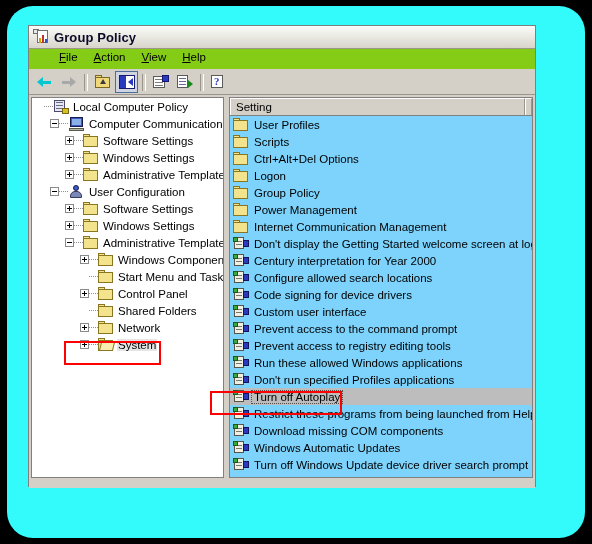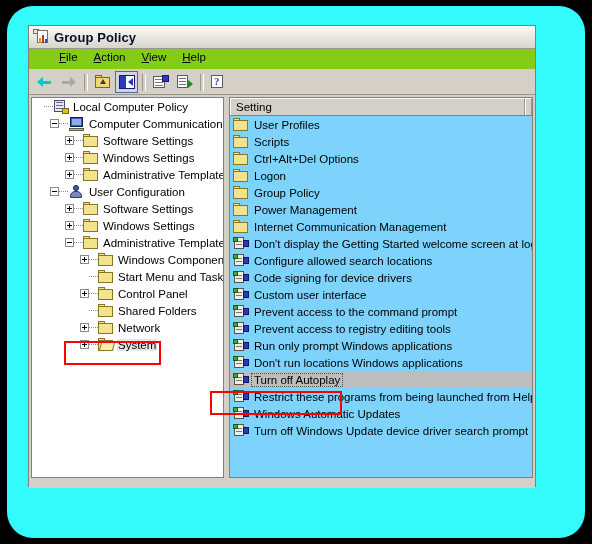--- a/index.html
+++ b/index.html
@@ -733,20 +733,30 @@
               <span class="ltxt">Don't display the Getting Started welcome screen at logon</span>
             </div>
             <div class="lrow">
               <span class="ico-policy">
                 <span class="scroll"></span>
                 <span class="ln" style="top:4px"></span>
                 <span class="ln" style="top:7px"></span>
                 <span class="green"></span>
                 <span class="blue"></span>
               </span>
+              <span class="ltxt">Century interpretation for Year 2000</span>
+            </div>
+            <div class="lrow">
+              <span class="ico-policy">
+                <span class="scroll"></span>
+                <span class="ln" style="top:4px"></span>
+                <span class="ln" style="top:7px"></span>
+                <span class="green"></span>
+                <span class="blue"></span>
+              </span>
               <span class="ltxt">Configure allowed search locations</span>
             </div>
             <div class="lrow">
               <span class="ico-policy">
                 <span class="scroll"></span>
                 <span class="ln" style="top:4px"></span>
                 <span class="ln" style="top:7px"></span>
                 <span class="green"></span>
                 <span class="blue"></span>
               </span>
@@ -783,51 +793,61 @@
               <span class="ltxt">Prevent access to registry editing tools</span>
             </div>
             <div class="lrow">
               <span class="ico-policy">
                 <span class="scroll"></span>
                 <span class="ln" style="top:4px"></span>
                 <span class="ln" style="top:7px"></span>
                 <span class="green"></span>
                 <span class="blue"></span>
               </span>
-              <span class="ltxt">Run only prompt Windows applications</span>
-            </div>
-            <div class="lrow">
-              <span class="ico-policy">
-                <span class="scroll"></span>
-                <span class="ln" style="top:4px"></span>
-                <span class="ln" style="top:7px"></span>
-                <span class="green"></span>
-                <span class="blue"></span>
-              </span>
-              <span class="ltxt">Don't run locations Windows applications</span>
+              <span class="ltxt">Run these allowed Windows applications</span>
+            </div>
+            <div class="lrow">
+              <span class="ico-policy">
+                <span class="scroll"></span>
+                <span class="ln" style="top:4px"></span>
+                <span class="ln" style="top:7px"></span>
+                <span class="green"></span>
+                <span class="blue"></span>
+              </span>
+              <span class="ltxt">Don't run specified Profiles applications</span>
             </div>
             <div class="lrow selected">
               <span class="ico-policy">
                 <span class="scroll"></span>
                 <span class="ln" style="top:4px"></span>
                 <span class="ln" style="top:7px"></span>
                 <span class="green"></span>
                 <span class="blue"></span>
               </span>
               <span class="ltxt">Turn off Autoplay</span>
             </div>
             <div class="lrow">
               <span class="ico-policy">
                 <span class="scroll"></span>
                 <span class="ln" style="top:4px"></span>
                 <span class="ln" style="top:7px"></span>
                 <span class="green"></span>
                 <span class="blue"></span>
               </span>
               <span class="ltxt">Restrict these programs from being launched from Help</span>
+            </div>
+            <div class="lrow">
+              <span class="ico-policy">
+                <span class="scroll"></span>
+                <span class="ln" style="top:4px"></span>
+                <span class="ln" style="top:7px"></span>
+                <span class="green"></span>
+                <span class="blue"></span>
+              </span>
+              <span class="ltxt">Download missing COM components</span>
             </div>
             <div class="lrow">
               <span class="ico-policy">
                 <span class="scroll"></span>
                 <span class="ln" style="top:4px"></span>
                 <span class="ln" style="top:7px"></span>
                 <span class="green"></span>
                 <span class="blue"></span>
               </span>
               <span class="ltxt">Windows Automatic Updates</span>

